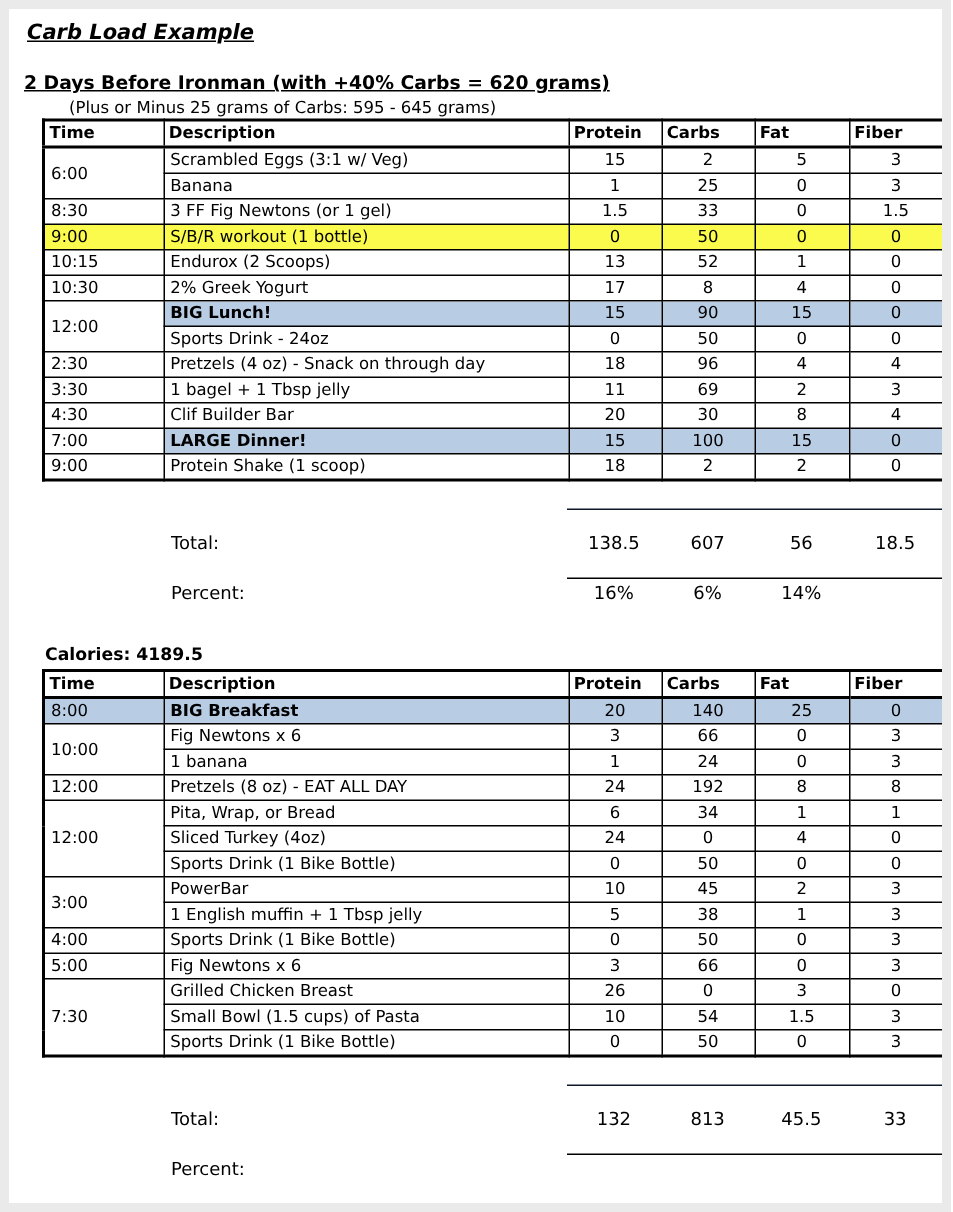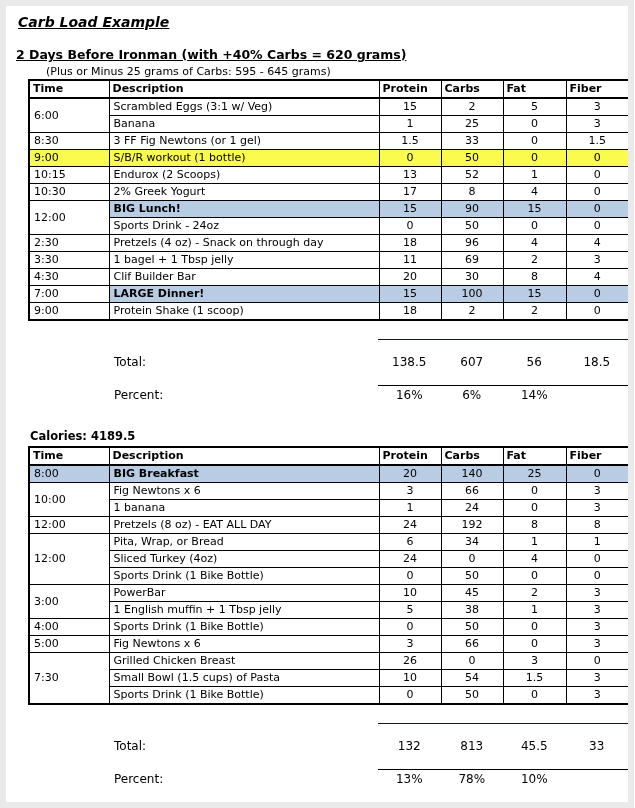--- a/index.html
+++ b/index.html
@@ -331,23 +331,17 @@
         <div class="t-vals ruled">
           <span>132</span>
           <span>813</span>
           <span>45.5</span>
           <span>33</span>
         </div>
       </div>
       <div class="totals second">
         <div class="t-spacer"></div>
         <div class="t-label">Percent:</div>
-        <div class="t-vals">
-          <span>13%</span>
-          <span>78%</span>
-          <span>10%</span>
-          <span></span>
-        </div>
       </div>
     </div>
 
   </div>
 </div>
 
 </body></html>

